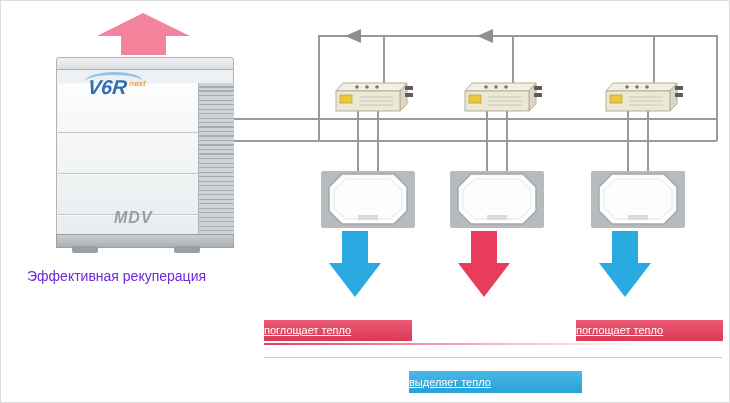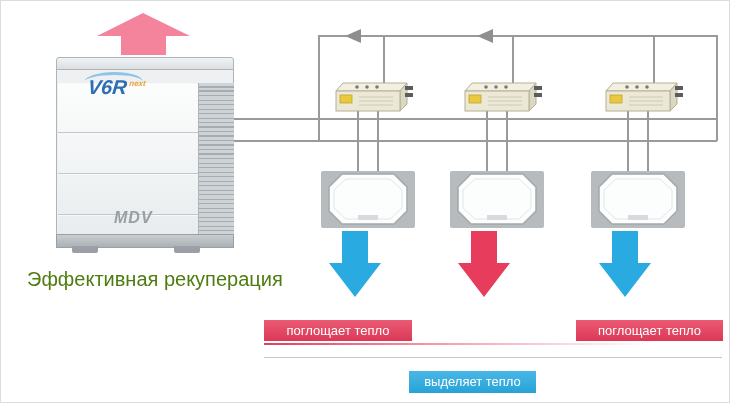--- a/index.html
+++ b/index.html
@@ -34,27 +34,27 @@
   .unit-foot{position:absolute;top:189px;width:26px;height:7px;background:#9aa0a5;border-radius:0 0 2px 2px;}
   .foot-l{left:16px;} .foot-r{left:118px;}
   .logo-v6r{position:absolute;left:32px;top:20px;color:#2f6db5;
     font-style:italic;font-weight:bold;font-size:20px;transform:skewX(-6deg);line-height:1;}
   .v6r-swoosh{position:absolute;left:-4px;top:-5px;width:58px;height:16px;
     border-top:3px solid #8fc3e8;border-radius:50%;}
   .v6r-next{font-size:8px;color:#e8a23f;font-weight:bold;margin-left:2px;vertical-align:super;}
   .logo-mdv{position:absolute;left:58px;top:152px;color:#98a0a6;
     font-weight:bold;font-style:italic;font-size:16px;letter-spacing:1px;}
   
-  .caption{position:absolute;left:26px;top:267px;font-size:20px;color:#4d7c0f;white-space:nowrap;}
-  .tag{position:absolute;height:21px;line-height:21px;text-align:center;color:#fff;font-size:13px;white-space:nowrap;}
+  .caption{position:absolute;left:26px;top:267px;font-size:14px;color:#6d28d9;white-space:nowrap;}
+  .tag{position:absolute;height:21px;line-height:21px;text-align:left;color:#fff;font-size:11px;white-space:nowrap;text-decoration:underline;}
   .label-red{background:linear-gradient(180deg,rgba(255,255,255,.15),rgba(0,0,0,.05)),var(--heat-red,#e73c5b);}
   .label-blue{background:linear-gradient(180deg,rgba(255,255,255,.15),rgba(0,0,0,.05)),var(--cool-blue,#29abe2);}
   .red-left{left:263px;top:319px;width:148px;}
   .red-right{left:575px;top:319px;width:147px;}
-  .blue-center{left:408px;top:370px;width:127px;height:22px;line-height:22px;}
+  .blue-center{left:408px;top:370px;width:173px;height:22px;line-height:22px;}
   .line-red{position:absolute;left:263px;top:342px;width:457px;height:2px;
     background:linear-gradient(to right,var(--heat-red,#e73c5b) 0%,#f4a0b1 40%,rgba(244,160,177,0) 85%);}
   .line-gray{position:absolute;left:263px;top:356px;width:458px;height:1px;background:#c8c8c8;}
 </style>
 </head>
 <body>
 
 <div class="canvas">
 
   <svg class="layer" width="730" height="403" viewBox="0 0 730 403">

